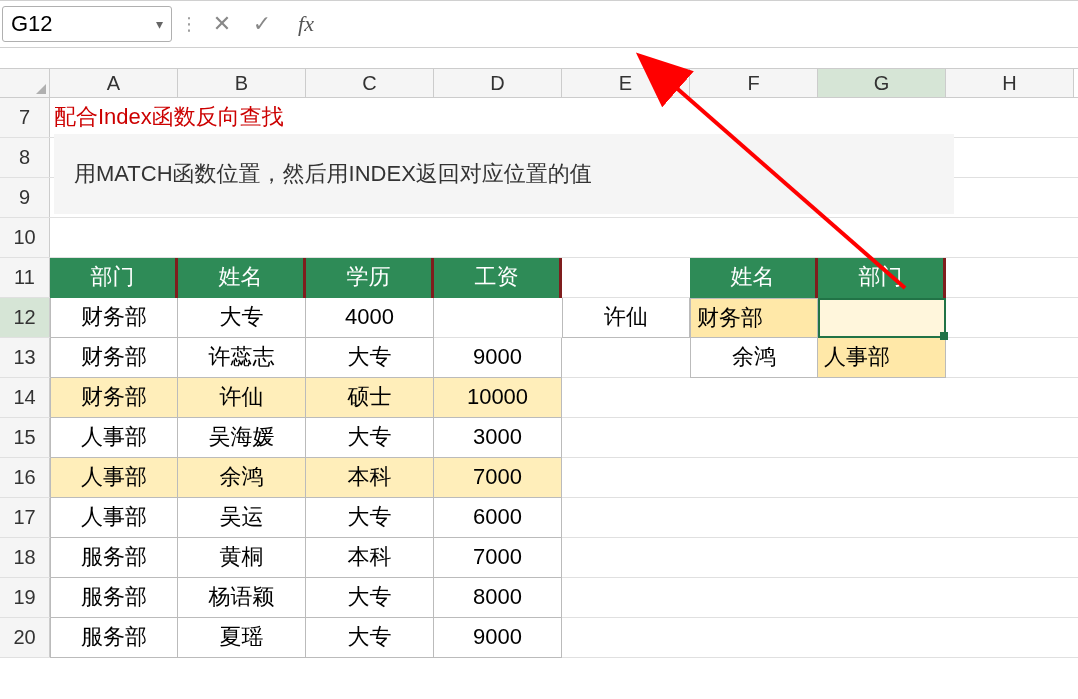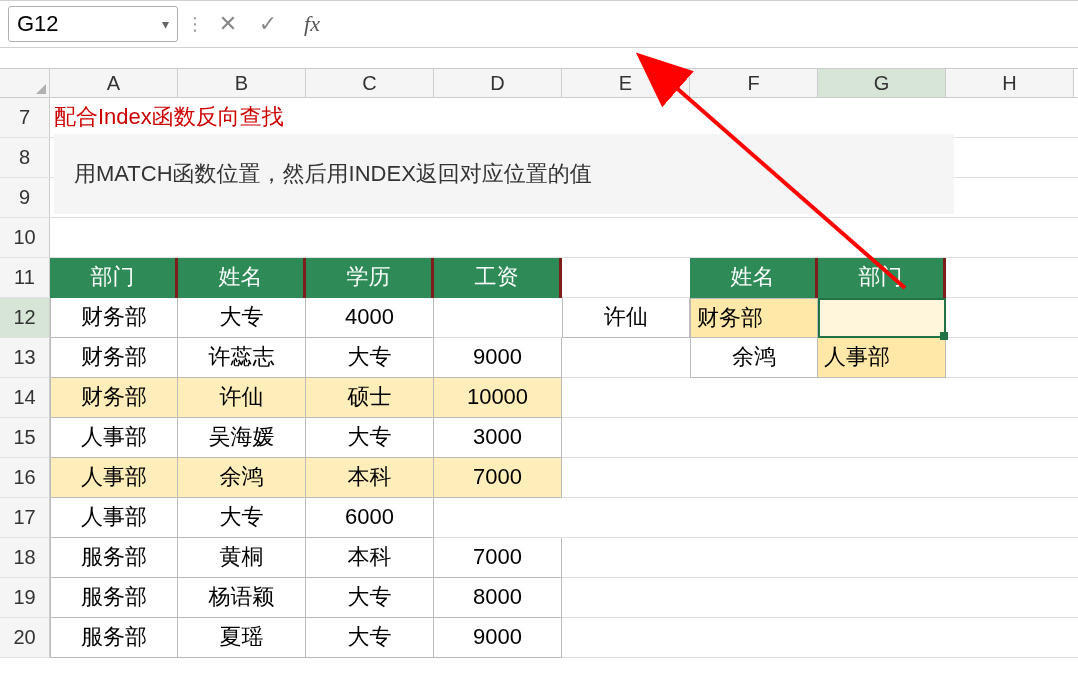--- a/index.html
+++ b/index.html
@@ -14,21 +14,21 @@
   }
 
   
   .formula-bar {
     display: flex;
     align-items: center;
     height: 48px;
     border-top: 1px solid #d0d0d0;
     border-bottom: 1px solid #d0d0d0;
     background: #fff;
-    padding: 4px 8px;
+    padding: 4px 2px;
     gap: 8px;
   }
   .name-box {
     width: 170px;
     height: 36px;
     border: 1px solid #b0b0b0;
     border-radius: 3px;
     display: flex;
     align-items: center;
     justify-content: space-between;
@@ -311,20 +311,21 @@
       <div class="cell td hl">本科</div>
       <div class="cell td hl">7000</div>
       <div class="cell"></div>
       <div class="cell"></div>
       <div class="cell"></div>
     </div>
 
     <div class="row">
       <div class="row-h">17</div>
       <div class="cell td first">人事部</div>
+      <div class="cell td">吴运</div>
       <div class="cell td">大专</div>
       <div class="cell td">6000</div>
       <div class="cell"></div>
       <div class="cell"></div>
       <div class="cell"></div>
     </div>
 
     <div class="row">
       <div class="row-h">18</div>
       <div class="cell td first">服务部</div>

